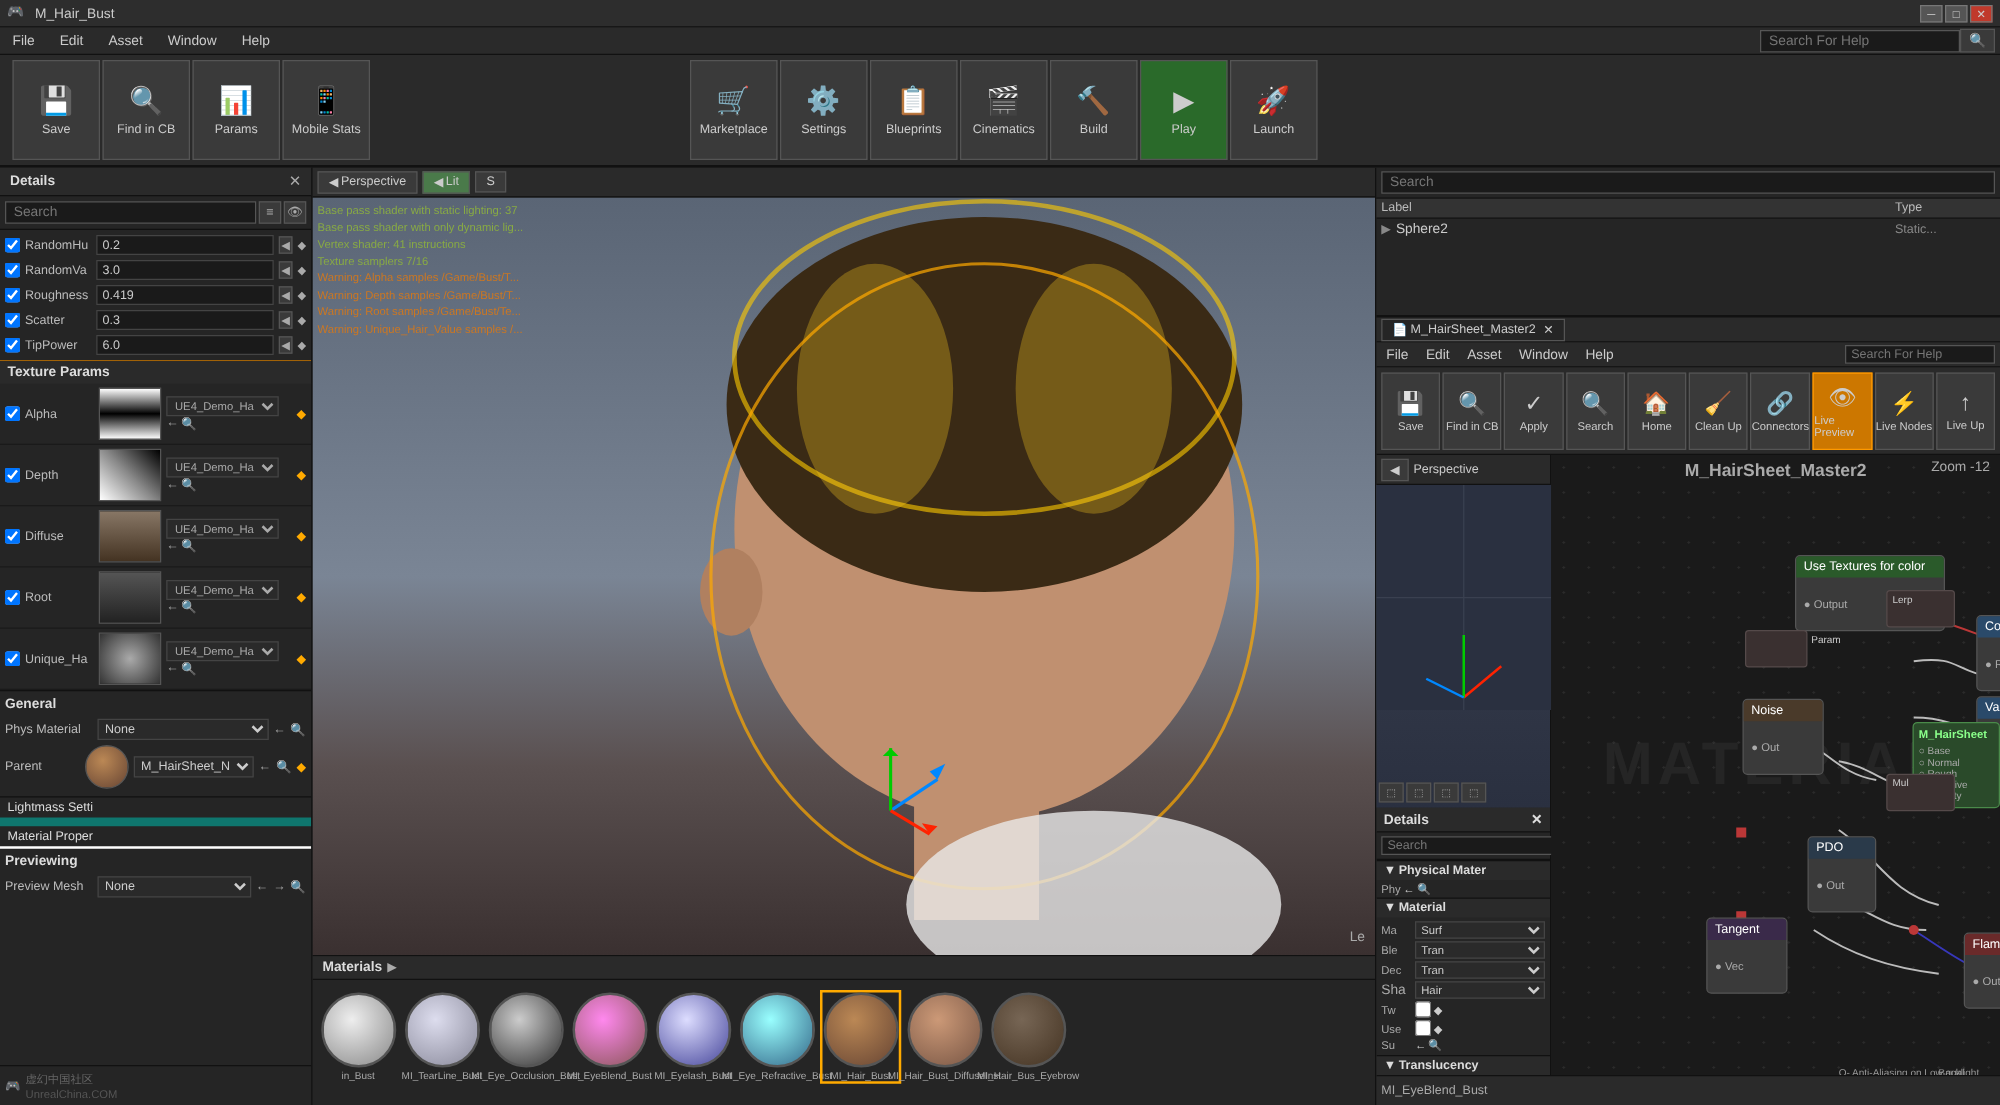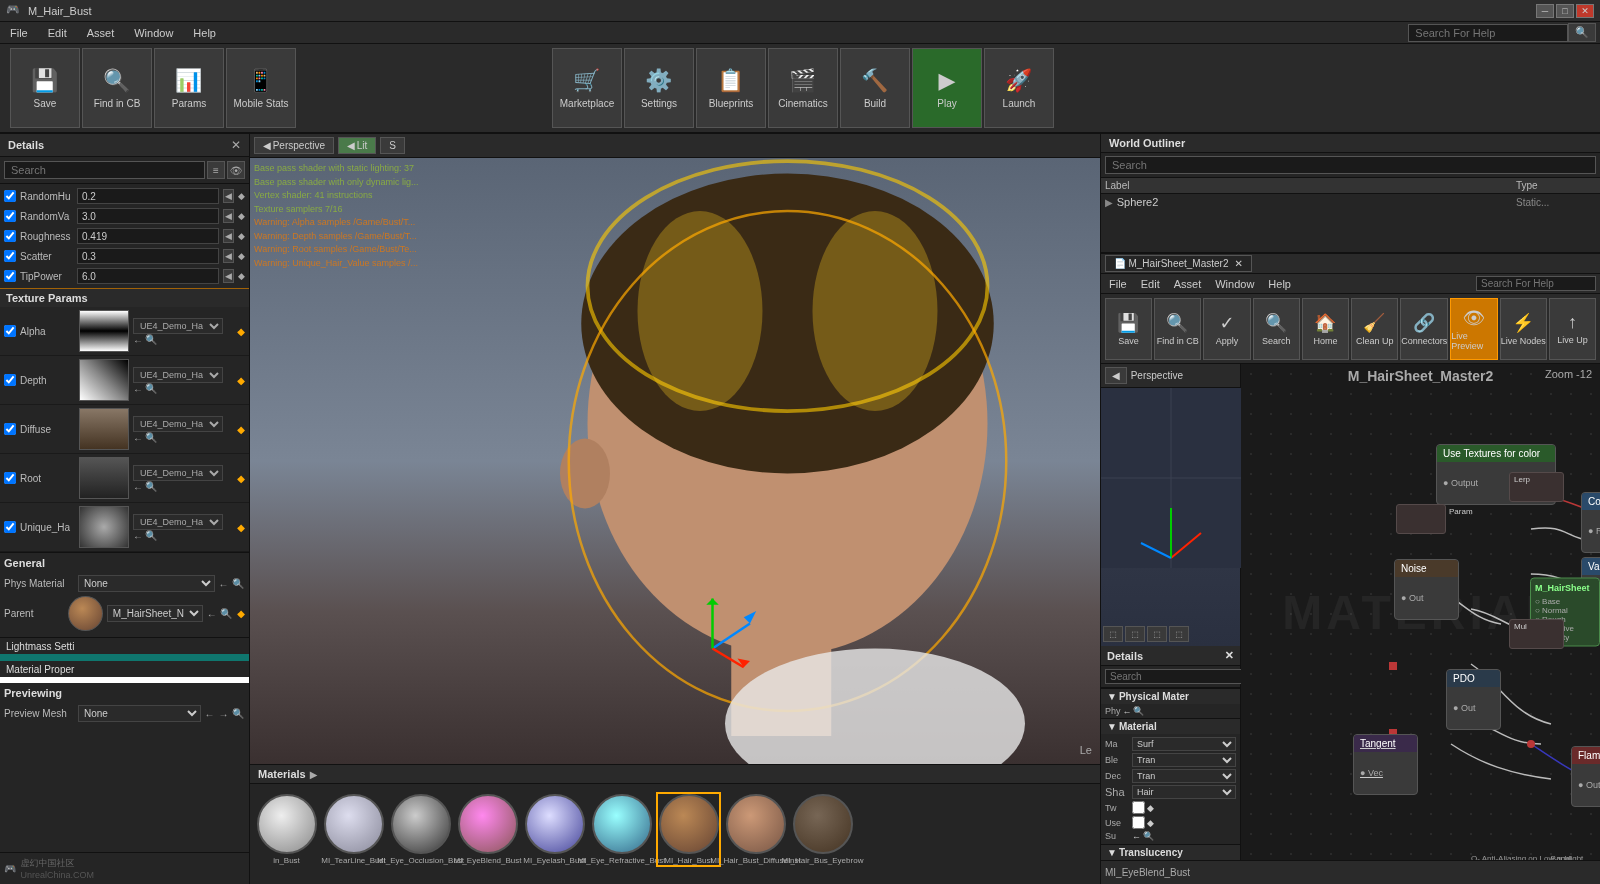--- a/index.html
+++ b/index.html
@@ -56,21 +56,21 @@
     .texture-checkbox { width: 12px; height: 12px; }
 
     
     .general-section { border-top: 1px solid #111; padding: 4px; }
     .section-title { font-size: 11px; font-weight: bold; color: #ddd; margin-bottom: 4px; }
     .general-row { display: flex; align-items: center; padding: 2px 0; gap: 4px; }
     .general-label { width: 70px; font-size: 10px; color: #bbb; }
     .parent-thumb { width: 40px; height: 35px; background: #333; border: 1px solid #555; }
 
     
-    .preview-section { border-top: 6px solid #ffffff; padding: 4px; }
+    .preview-section { border-top: 2px solid #ffffff; padding: 4px; }
 
     
     .viewport-area { flex: 1; display: flex; flex-direction: column; background: #1a1a1a; overflow: hidden; }
     .viewport-toolbar { height: 24px; background: #2a2a2a; display: flex; align-items: center; padding: 0 4px; gap: 4px; border-bottom: 1px solid #111; }
     .viewport-btn { background: #3a3a3a; border: 1px solid #555; color: #ccc; padding: 2px 8px; font-size: 10px; cursor: pointer; display: flex; align-items: center; gap: 2px; }
     .viewport-btn.active { background: #4a7a4a; }
     .viewport-main { flex: 1; position: relative; background: #3a3a3a; overflow: hidden; }
 
     
     .warning-overlay { position: absolute; top: 0; left: 0; padding: 4px; }
@@ -550,21 +550,20 @@
             <div class="material-thumb mat-sphere-brow"></div>
             <span class="material-name">MI_Hair_Bus_Eyebrow</span>
           </div>
         </div>
       </div>
     </div>
 
     <div class="right-panel">
 
       <div class="world-outliner">
-        <div class="wo-header">World Outliner</div>
         <div class="wo-search">
           <input type="text" style="width: 100%; background: rgb(26, 26, 26); border: 1px solid rgb(85, 85, 85); color: rgb(204, 204, 204); padding: 2px 6px; font-size: 11px;" placeholder="Search">
         </div>
         <div class="wo-columns">
           <span class="wo-col label">Label</span>
           <span class="wo-col type">Type</span>
         </div>
         <div class="wo-item">
           <span class="wo-item-icon">▶</span>
           <span class="wo-item-name">Sphere2</span>
@@ -799,21 +798,21 @@
                 </div>
               </div>
 
               <div class="mat-node pdo" style="left:205px;top:305px;min-width:55px;">
                 <div class="mat-node-header">PDO</div>
                 <div class="mat-node-body">
                   <div class="mat-node-port">● Out</div>
                 </div>
               </div>
 
-              <div class="mat-node tangent" style="left:112px;top:370px;min-width:65px;text-decoration:underline;">
+              <div class="mat-node tangent" style="left:124px;top:370px;min-width:65px;">
                 <div class="mat-node-header">Tangent</div>
                 <div class="mat-node-body">
                   <div class="mat-node-port">● Vec</div>
                 </div>
               </div>
 
               <div class="mat-node flames" style="left:330px;top:382px;min-width:60px;">
                 <div class="mat-node-header">Flames</div>
                 <div class="mat-node-body">
                   <div class="mat-node-port">● Out</div>

